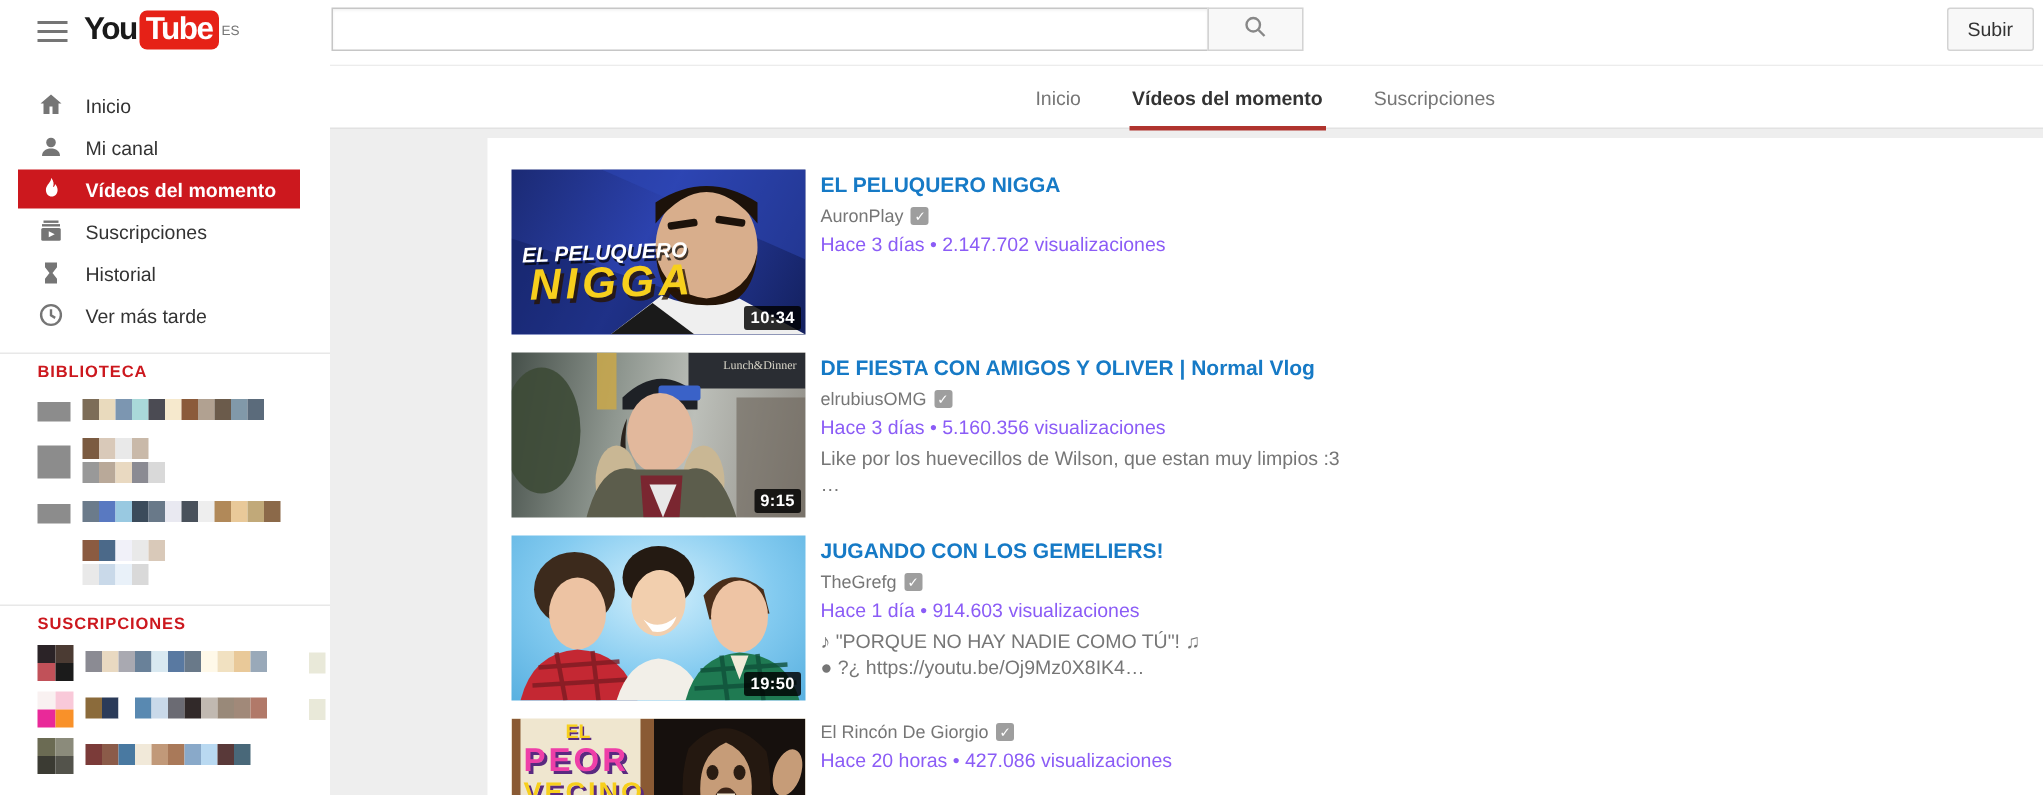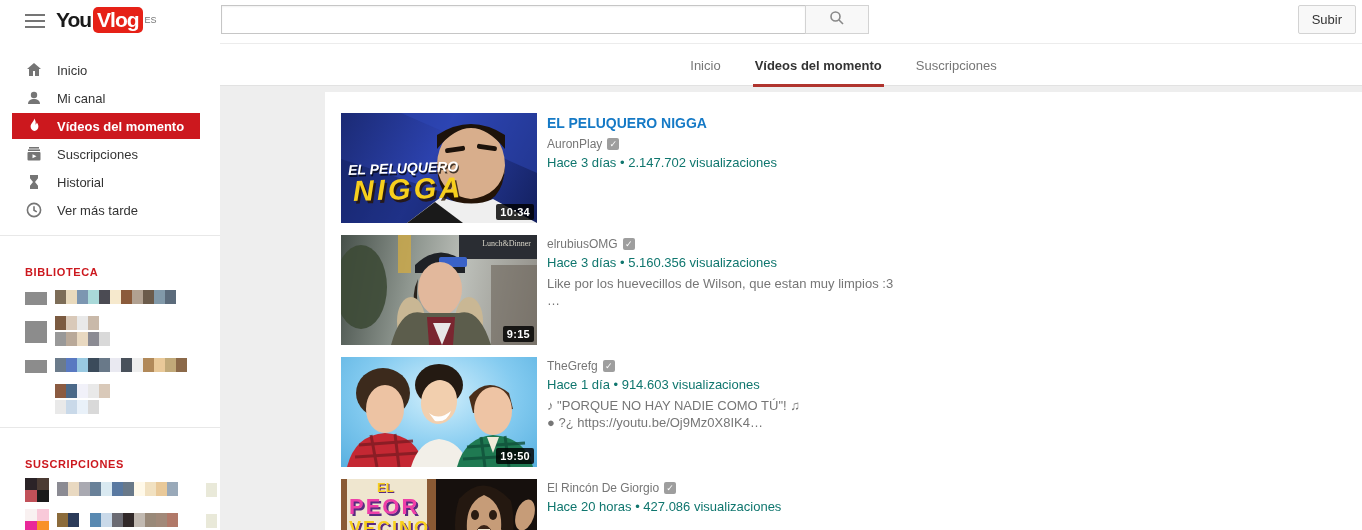--- a/index.html
+++ b/index.html
@@ -29,21 +29,21 @@
   .side-list { padding-top:13px; }
   .side-item { height:28px; display:flex; align-items:center; padding-left:25px; margin-right:20px;
     font-size:13px; color:#333; cursor:pointer; white-space:nowrap; }
   .side-item.active { background:var(--brand-red,#cc181e); color:#fff; font-weight:bold;
     margin-left:12px; padding-left:13px; height:26px; margin-top:1px; margin-bottom:1px; }
   .side-icon { width:18px; height:18px; margin-right:14px; color:#757575; flex:none; }
   .side-item.active .side-icon { color:#fff; }
   .side-icon svg { display:block; }
   .side-divider { border-top:1px solid #e8e8e8; margin-top:11px; }
   .side-section-title { font-size:11px; font-weight:bold; color:var(--brand-red,#cc181e);
-    letter-spacing:0.6px; margin:30px 0 8px 25px; }
+    letter-spacing:0.6px; margin:6px 0 8px 25px; }
   .lib-row { display:flex; align-items:center; min-height:24px; margin:0 0 6px 25px; cursor:pointer; }
   .lib-icon { width:22px; height:13px; background:#8c8c8c; margin-right:8px; flex:none; }
   .lib-icon.big { height:22px; width:22px; }
   .lib-icon.none { background:transparent; }
   .mosaic-line { display:flex; height:14px; margin-bottom:2px; }
   .mosaic-line b { width:11px; height:14px; flex:none; }
   .sub-row { display:flex; align-items:center; margin:0 0 7px 25px; cursor:pointer; }
   .sub-avatar { width:24px; height:24px; display:grid; grid-template-columns:12px 12px; margin-right:8px; flex:none; }
   .sub-avatar b { width:12px; height:12px; }
   .tail-cell { width:11px; height:14px; margin-left:28px; flex:none; }
@@ -76,37 +76,37 @@
     text-shadow:2px 2px 0 #5a2a80; }
   .thumb-4 .tl-2 { left:8px; top:39px; font-size:18px; font-weight:bold; color:#f7cf1d; letter-spacing:2px;
     text-shadow:2px 2px 0 #5a2a80; }
 
   .v-info { margin-left:10px; padding-top:2px; }
   .v-title { font-size:14px; font-weight:bold; color:var(--title-blue,#167ac6); margin-bottom:6px; cursor:pointer; }
   .v-channel-row { display:flex; align-items:center; margin-bottom:4px; }
   .v-channel { font-size:12px; color:#767676; cursor:pointer; }
   .verified { width:12px; height:12px; background:#9e9e9e; border-radius:2px; color:#fff; font-size:9px;
     line-height:12px; text-align:center; margin-left:5px; }
-  .v-meta { font-size:13px; color:#0f766e; margin-bottom:5px; }
+  .v-meta { font-size:13px; color:#8b5cf6; margin-bottom:5px; }
   .v-desc div { font-size:13px; color:#767676; line-height:17px; }
 </style>
 </head>
 <body>
 
 <div id="app">
 
   <div class="header">
     <div class="hamburger">
         <i></i>
         <i></i>
         <i></i>
       </div>
     <div class="logo">
       <span class="you">You</span>
-      <span class="tube">Vlog</span>
+      <span class="tube">Tube</span>
       <span class="region">ES</span>
     </div>
     <div class="search-form">
       <input class="search-input" type="text" value="" style="">
       <button class="search-button">
         <span>
           <svg width="16" height="16" viewBox="0 0 16 16" fill="none" stroke="#888" stroke-width="1.6">
             <circle cx="6.5" cy="6.5" r="4.5"></circle>
               <path d="M10 10 L14 14"></path>
           </svg>
@@ -376,20 +376,21 @@
                 <ellipse cx="128" cy="86" rx="14" ry="24" fill="#c9b794"></ellipse>
                 <path d="M50,110 Q60,72 82,78 L118,78 Q138,72 150,110 Z" fill="#5c5d4c"></path>
                 <path d="M86,82 L114,82 L112,110 L88,110 Z" fill="#7a2630"></path>
                 <polygon points="92,88 110,88 101,110" fill="#e8e8e8"></polygon>
               </svg>
             </div>
       <span class="duration">9:15</span>
     <span class="tl tl-0">Lunch&amp;Dinner</span>
           </div>
     <div class="v-info">
+      <div class="v-title">DE FIESTA CON AMIGOS Y OLIVER | Normal Vlog</div>
       <div class="v-channel-row">
         <span class="v-channel">elrubiusOMG</span>
         <span class="verified">✓</span>
       </div>
       <div class="v-meta">Hace 3 días • 5.160.356 visualizaciones</div>
       <div class="v-desc">
               <div>Like por los huevecillos de Wilson, que estan muy limpios :3</div>
               <div>…</div>
             </div>
     </div>
@@ -419,20 +420,21 @@
                   <path d="M122,102 L190,98"></path>
                   <path d="M140,80 L144,110"></path>
                   <path d="M164,79 L168,110"></path>
                 </g>
                 <polygon points="146,80 158,80 152,96" fill="#f0ead8"></polygon>
               </svg>
             </div>
       <span class="duration">19:50</span>
     </div>
     <div class="v-info">
+      <div class="v-title">JUGANDO CON LOS GEMELIERS!</div>
       <div class="v-channel-row">
         <span class="v-channel">TheGrefg</span>
         <span class="verified">✓</span>
       </div>
       <div class="v-meta">Hace 1 día • 914.603 visualizaciones</div>
       <div class="v-desc">
               <div>♪ "PORQUE NO HAY NADIE COMO TÚ"! ♫</div>
               <div>● ?¿ https://youtu.be/Oj9Mz0X8IK4…</div>
             </div>
     </div>

